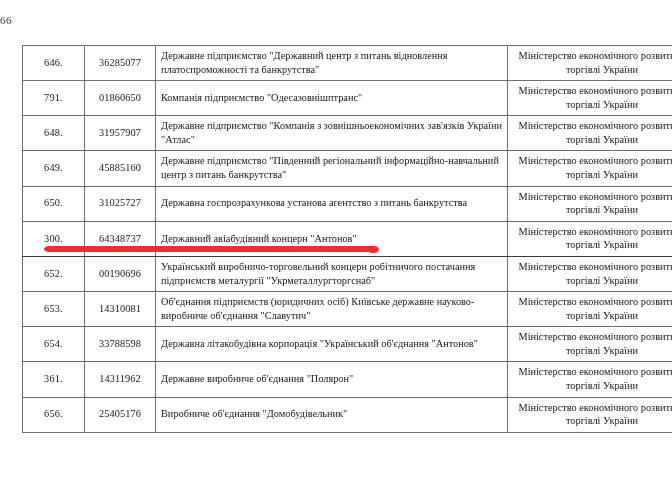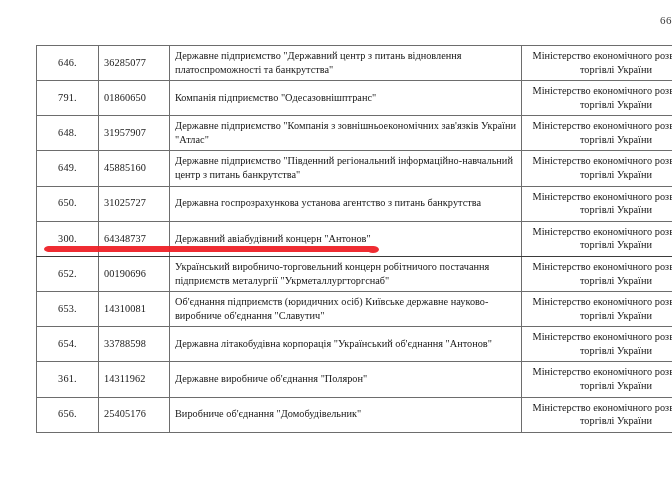--- a/index.html
+++ b/index.html
@@ -17,30 +17,30 @@
     position: relative;
     -webkit-font-smoothing: antialiased;
   }
 
   
   #page-number {
     position: absolute;
     top: 14px;
     left: 0;
     width: 672px;
-    text-align: right;
+    text-align: left;
     font-size: 11px;
     color: #3a3a3a;
     letter-spacing: .5px;
   }
 
   
   #registry-table-wrap {
     position: absolute;
-    left: 36px;
+    left: 22px;
     top: 45px;
     width: 630px;
   }
 
   table.registry {
     border-collapse: collapse;
     table-layout: fixed;
     width: 630px;
     background: #fff;
   }
@@ -56,21 +56,21 @@
 
   td.col-index {
     width: 51px;
     text-align: center;
     font-size: 11.4px;
     letter-spacing: .2px;
     white-space: nowrap;
   }
   td.col-code {
     width: 60px;
-    text-align: left;
+    text-align: center;
     font-size: 11.4px;
     letter-spacing: .1px;
     white-space: nowrap;
   }
   td.col-name {
     width: 341px;
     text-align: left;
     padding-left: 7px;
     padding-right: 6px;
   }

